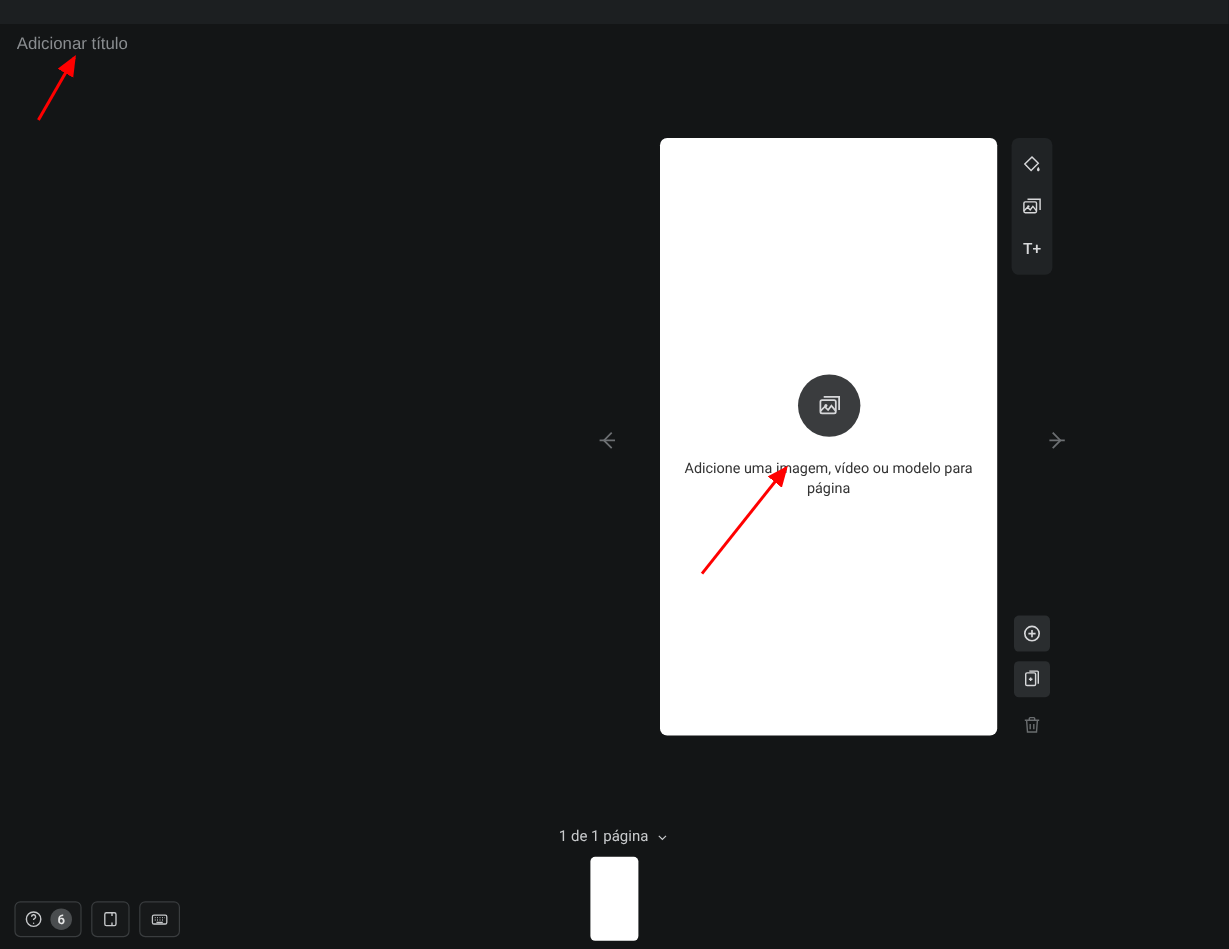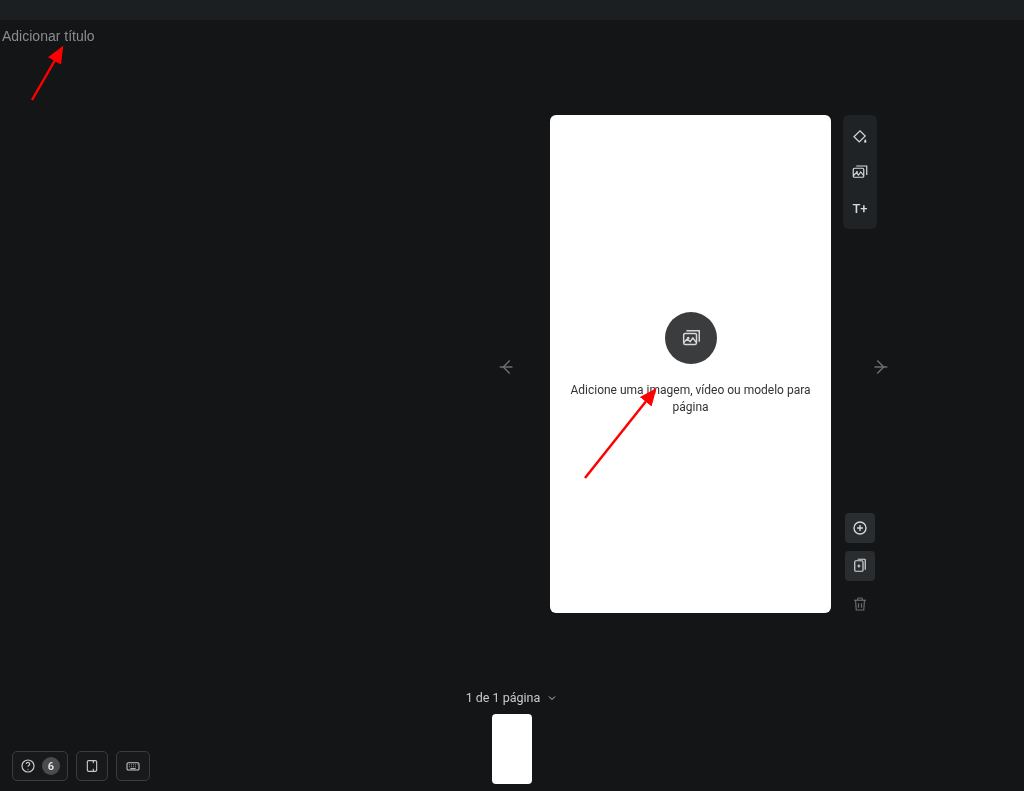--- a/index.html
+++ b/index.html
@@ -13,21 +13,21 @@
     position: relative;
   }
   .topbar {
     height: 20px;
     width: 100%;
     background: #1c1f21;
   }
   .title-input {
     position: absolute;
     top: 28px;
-    left: 2px;
+    left: 14px;
     font-size: 14px;
     color: #8a8d90;
     background: transparent;
     border: none;
     outline: none;
     width: 260px;
   }
   .title-input::placeholder { color: #8a8d90; }
 
   

